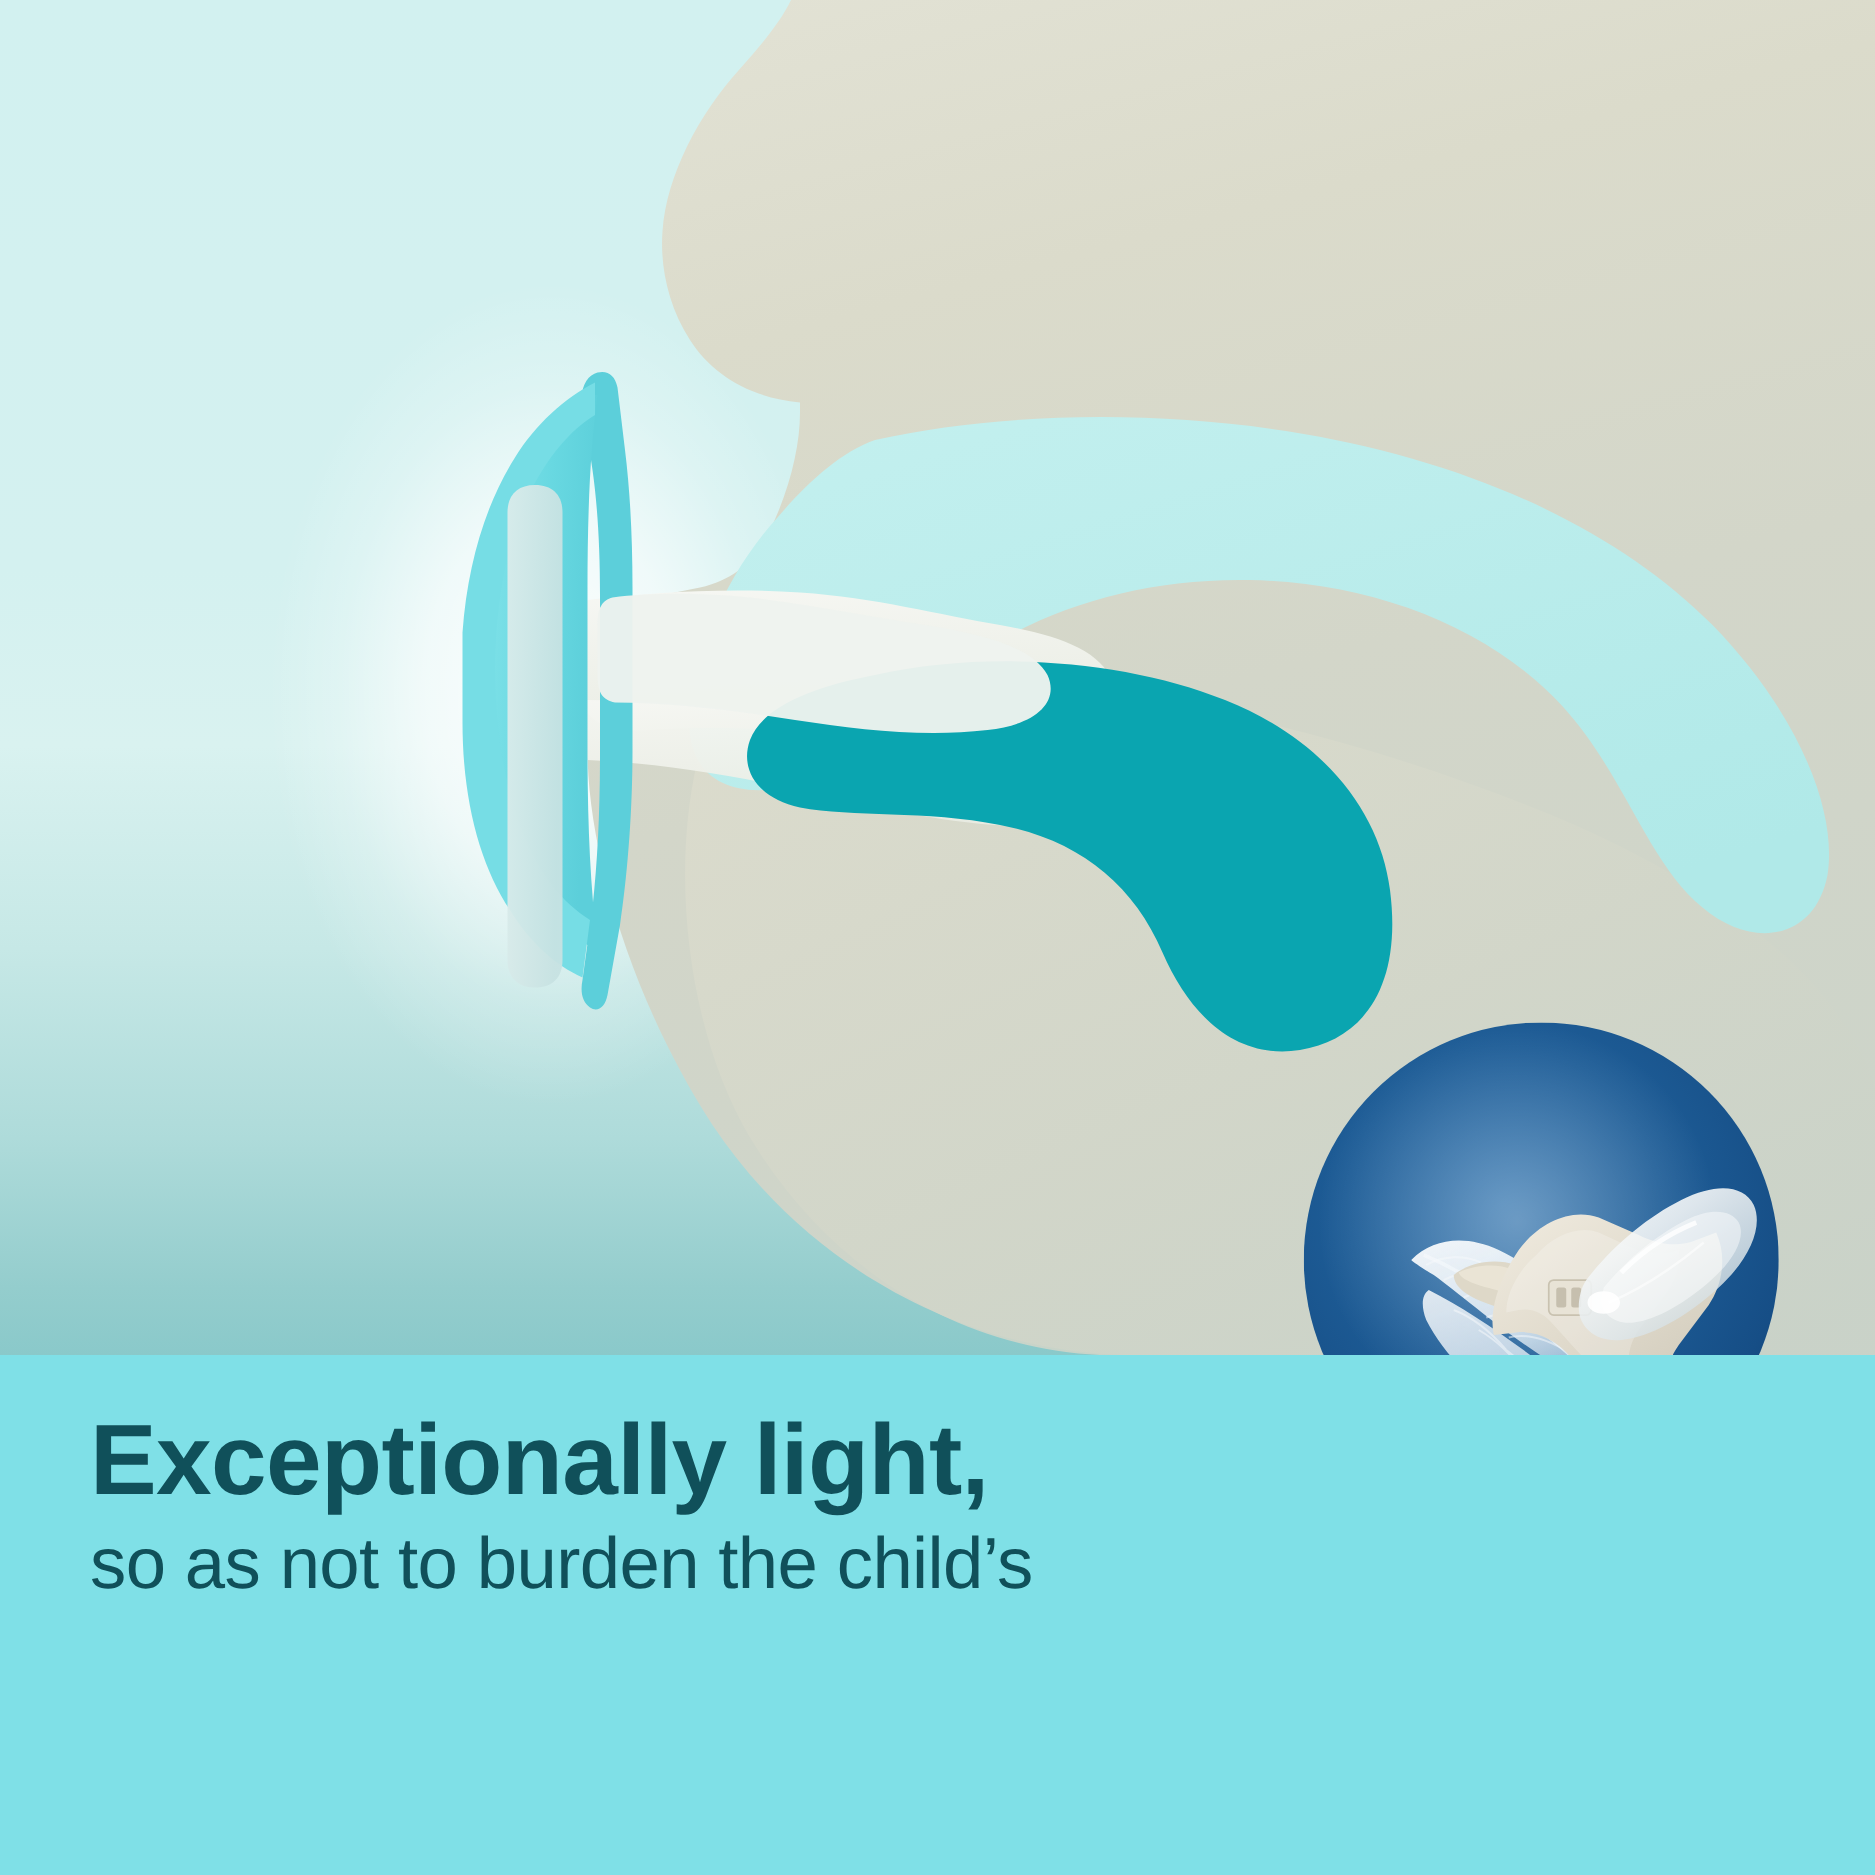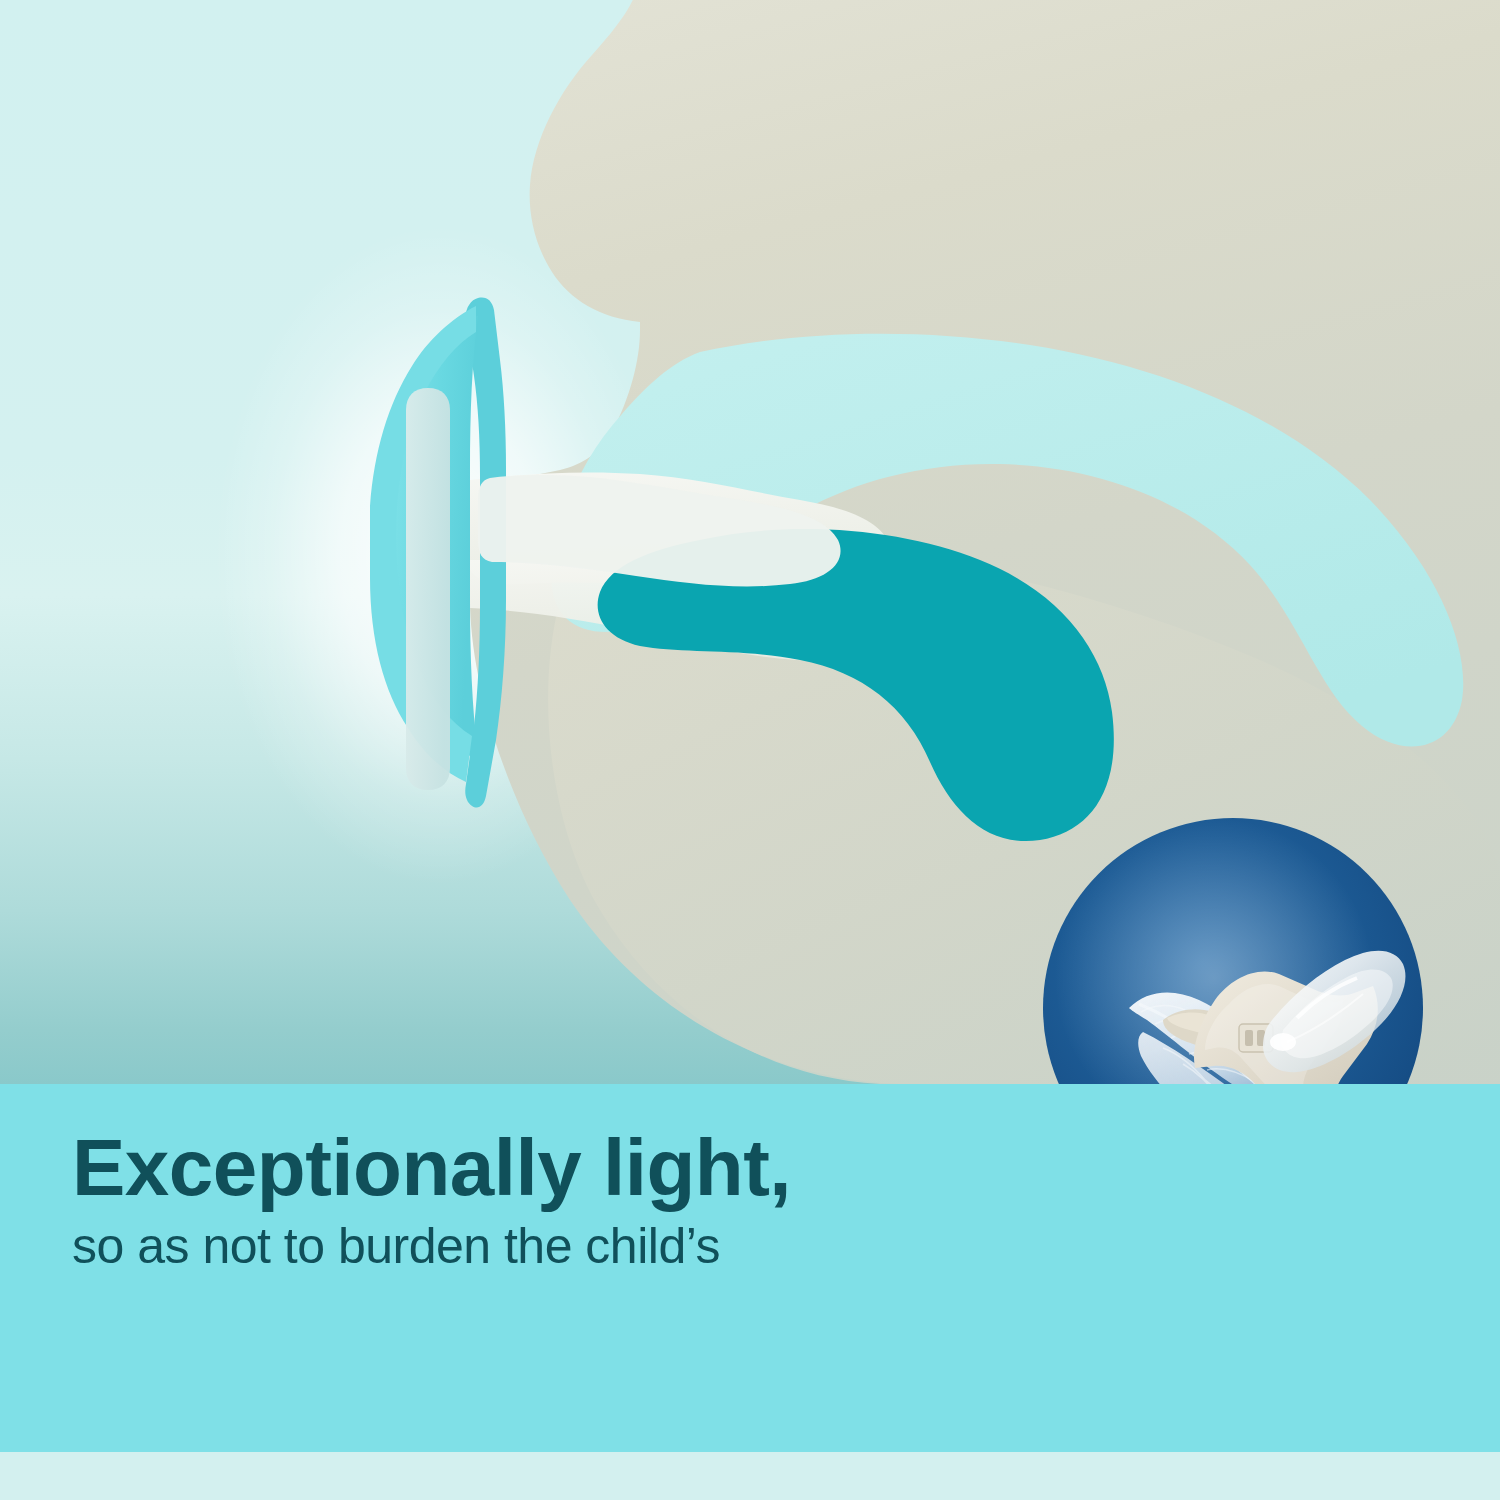--- a/index.html
+++ b/index.html
@@ -54,21 +54,21 @@
     height: 380px;
   }
   .product-inset svg { position: absolute; left: 0; top: 0; display: block; }
 
   
   .caption-banner {
     position: absolute;
     left: 0;
     top: 1084px;
     width: 1500px;
-    height: 368px;
+    height: 416px;
     background: #7fe0e7;
   }
   .caption-inner {
     position: absolute;
     left: 72px;
     top: 42px;
     right: 60px;
   }
   .cap-line {
     color: #10505a;
@@ -76,21 +76,21 @@
     letter-spacing: -0.5px;
   }
   .cap-line-1 {
     font-size: 80px;
     font-weight: 700;
     line-height: 1.06;
     margin-bottom: 6px;
   }
   .cap-line-2,
   .cap-line-3 {
-    font-size: 50px;
+    font-size: 58px;
     font-weight: 400;
     line-height: 1.16;
   }
 </style>
 </head>
 <body>
 
 <div id="poster">
 
   <div class="illustration">

